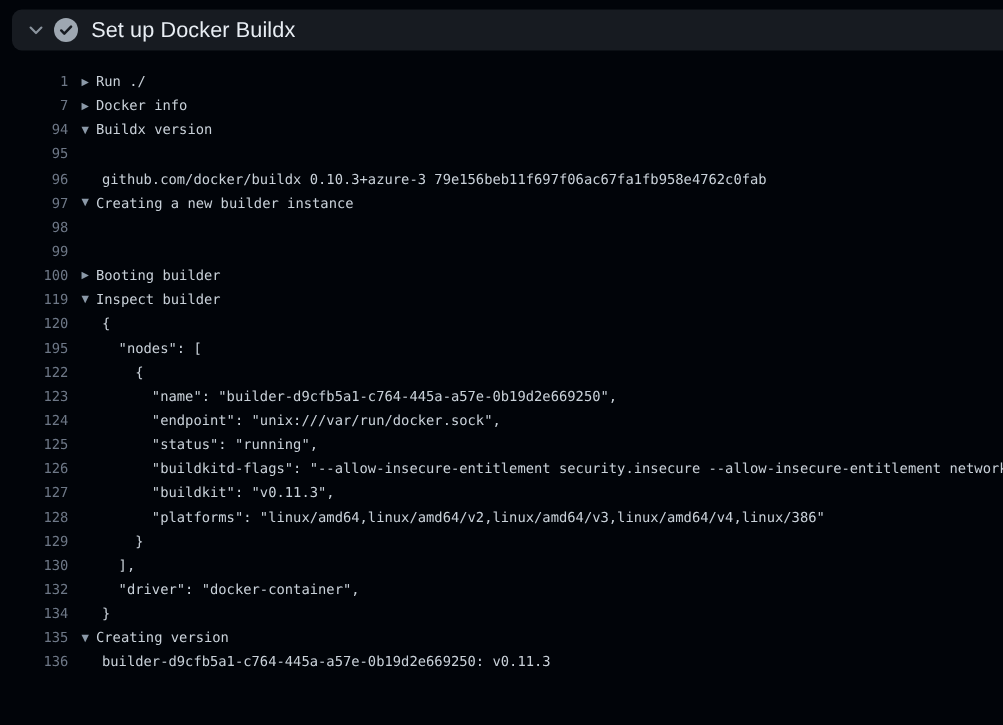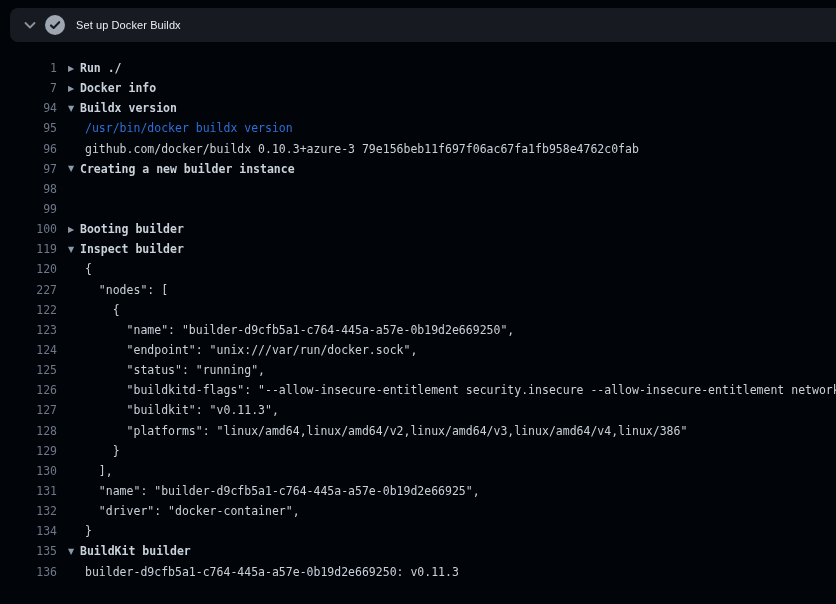--- a/index.html
+++ b/index.html
@@ -19,21 +19,21 @@
     border-radius: 8px;
     display: flex; align-items: center;
     padding-left: 12px;
     cursor: pointer;
   }
   .step-header .chev { width: 16px; height: 16px; flex: none; display: block; }
   .step-header .status { width: 20px; height: 20px; flex: none; margin-left: 7px; display: block; }
   .step-title {
     margin-left: 11px;
     color: #e9eef4;
-    font-size: 11px;
+    font-size: 18px;
     font-weight: 400;
     letter-spacing: 0.1px;
     white-space: nowrap;
   }
 
   
   .log {
     position: absolute;
     top: 58px; left: 0; right: 0;
     font-family: "DejaVu Sans Mono", "Liberation Mono", monospace;
@@ -48,21 +48,21 @@
     cursor: pointer;
   }
   .group { margin-left: 11px; cursor: pointer; display: flex; align-items: center; }
   .arrow {
     font-family: "DejaVu Sans", sans-serif;
     font-size: 8px;
     color: #8b99a8;
     width: 12px;
     flex: none;
   }
-  .group-label { color: #c9d1d9; font-weight: bold; }
+  .group-label { color: #c9d1d9; }
   .text { margin-left: 28px; white-space: pre; }
   .cmd { color: #2e6fd6; }
 </style>
 </head>
 <body>
 
 <div class="stage">
 
   <div class="step-header">
     <svg class="chev" viewBox="0 0 16 16">
@@ -72,38 +72,37 @@
       <circle cx="10" cy="10" r="10" fill="#9ea7b1"></circle>
       <path d="M6 10.4l2.6 2.6L14.2 7.2" stroke="#171b21" stroke-width="2.1" fill="none" stroke-linecap="round" stroke-linejoin="round"></path>
     </svg>
     <span class="step-title">Set up Docker Buildx</span>
   </div>
 
   <div class="log" id="log">
       <div class="row"><span class="num">1</span><span class="group"><span class="arrow">▶</span><span class="group-label">Run ./</span></span></div>
       <div class="row"><span class="num">7</span><span class="group"><span class="arrow">▶</span><span class="group-label">Docker info</span></span></div>
       <div class="row"><span class="num">94</span><span class="group"><span class="arrow">▼</span><span class="group-label">Buildx version</span></span></div>
-      <div class="row"><span class="num">95</span><span class="text cmd">/usr/bin/docker buildx version</span></div>
+      <div class="row"><span class="num">95</span></div>
       <div class="row"><span class="num">96</span><span class="text">github.com/docker/buildx 0.10.3+azure-3 79e156beb11f697f06ac67fa1fb958e4762c0fab</span></div>
       <div class="row"><span class="num">97</span><span class="group"><span class="arrow">▼</span><span class="group-label">Creating a new builder instance</span></span></div>
       <div class="row"><span class="num">98</span></div>
       <div class="row"><span class="num">99</span></div>
       <div class="row"><span class="num">100</span><span class="group"><span class="arrow">▶</span><span class="group-label">Booting builder</span></span></div>
       <div class="row"><span class="num">119</span><span class="group"><span class="arrow">▼</span><span class="group-label">Inspect builder</span></span></div>
       <div class="row"><span class="num">120</span><span class="text">{</span></div>
-      <div class="row"><span class="num">227</span><span class="text">  "nodes": [</span></div>
+      <div class="row"><span class="num">195</span><span class="text">  "nodes": [</span></div>
       <div class="row"><span class="num">122</span><span class="text">    {</span></div>
       <div class="row"><span class="num">123</span><span class="text">      "name": "builder-d9cfb5a1-c764-445a-a57e-0b19d2e669250",</span></div>
       <div class="row"><span class="num">124</span><span class="text">      "endpoint": "unix:///var/run/docker.sock",</span></div>
       <div class="row"><span class="num">125</span><span class="text">      "status": "running",</span></div>
       <div class="row"><span class="num">126</span><span class="text">      "buildkitd-flags": "--allow-insecure-entitlement security.insecure --allow-insecure-entitlement network</span></div>
       <div class="row"><span class="num">127</span><span class="text">      "buildkit": "v0.11.3",</span></div>
       <div class="row"><span class="num">128</span><span class="text">      "platforms": "linux/amd64,linux/amd64/v2,linux/amd64/v3,linux/amd64/v4,linux/386"</span></div>
       <div class="row"><span class="num">129</span><span class="text">    }</span></div>
       <div class="row"><span class="num">130</span><span class="text">  ],</span></div>
-      <div class="row"><span class="num">131</span><span class="text">  "name": "builder-d9cfb5a1-c764-445a-a57e-0b19d2e66925",</span></div>
       <div class="row"><span class="num">132</span><span class="text">  "driver": "docker-container",</span></div>
       <div class="row"><span class="num">134</span><span class="text">}</span></div>
-      <div class="row"><span class="num">135</span><span class="group"><span class="arrow">▼</span><span class="group-label">BuildKit builder</span></span></div>
+      <div class="row"><span class="num">135</span><span class="group"><span class="arrow">▼</span><span class="group-label">Creating version</span></span></div>
       <div class="row"><span class="num">136</span><span class="text">builder-d9cfb5a1-c764-445a-a57e-0b19d2e669250: v0.11.3</span></div>
     </div>
 
 </div>
 
 </body></html>

